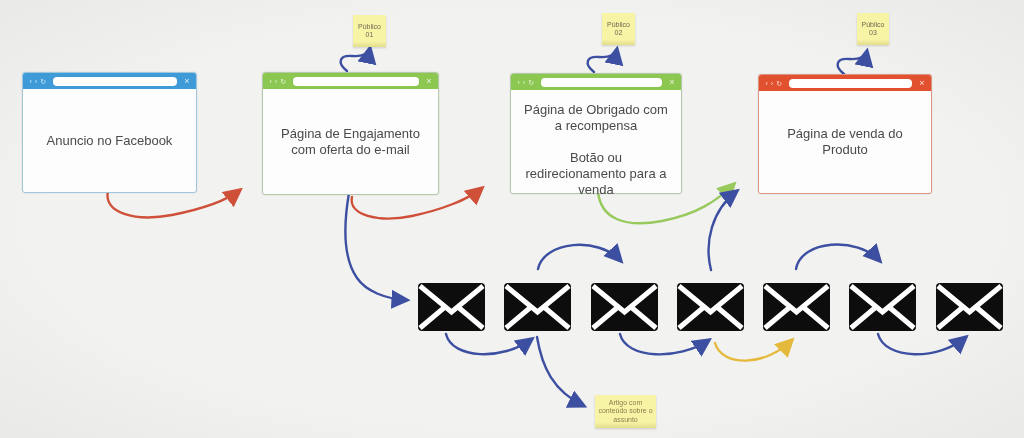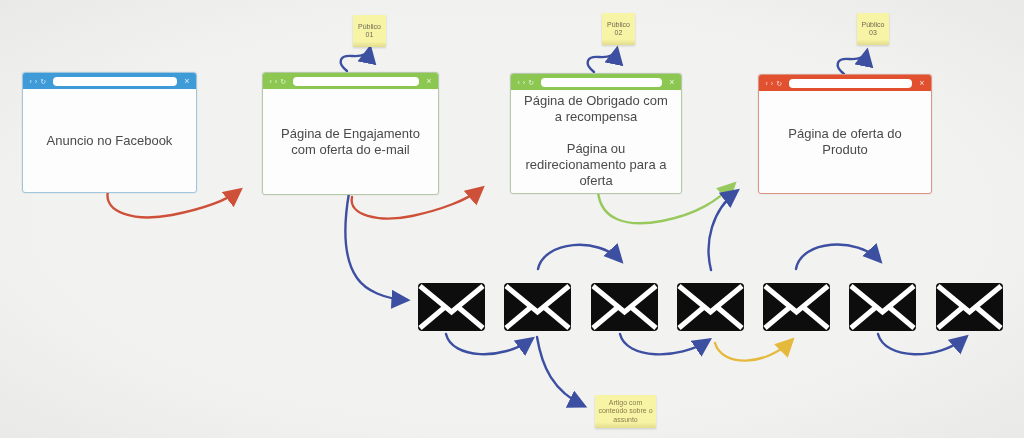--- a/index.html
+++ b/index.html
@@ -18,21 +18,21 @@
   .urlbar{flex:1;height:9px;background:#ffffff;border-radius:4px;margin:0 5px;}
   .close{font-size:9px;margin-left:2px;}
   .wbody{display:flex;flex-direction:column;align-items:center;justify-content:center;
          text-align:center;color:#4a4a4a;font-size:13px;line-height:16px;}
   .w1{left:22px;top:72px;width:173px;height:119px;border:1px solid #9fc6dd;}
   .w1 .titlebar{background:#3f9bd8;}
   .w2{left:262px;top:72px;width:175px;height:121px;border:1px solid #b5c9a8;}
   .w2 .titlebar{background:#8cc851;}
   .w3{left:510px;top:73px;width:170px;height:119px;border:1px solid #b5c9a8;}
   .w3 .titlebar{background:#8cc851;}
-  .w3 .wbody{justify-content:space-between;padding-top:3px;}
+  .w3 .wbody{justify-content:space-between;padding-top:12px;}
   .w3 .para{margin:0 0 16px 0;}
   .w4{left:758px;top:74px;width:172px;height:118px;border:1px solid #dd9582;}
   .w4 .titlebar{background:#e1502f;}
   .wbody{width:100%;height:calc(100% - 16px);box-sizing:border-box;padding:0 8px;}
 
   
   .sticky{position:absolute;background:linear-gradient(#f8f4a6 82%,#e3dd8d 100%);
           box-shadow:0 1px 2px rgba(0,0,0,0.15);
           display:flex;align-items:center;justify-content:center;text-align:center;
           font-size:7px;line-height:8.5px;color:#6e6a52;}
@@ -114,34 +114,34 @@
   <div class="window w3">
     <div class="titlebar">
       <span class="nav">‹</span>
       <span class="nav">›</span>
       <span class="nav">↻</span>
       <span class="urlbar"></span>
       <span class="nav close">×</span>
     </div>
     <div class="wbody">
       <div class="para">Página de Obrigado com a recompensa</div>
-      <div class="para">Página ou redirecionamento para a oferta</div>
+      <div class="para">Botão ou redirecionamento para a venda</div>
     </div>
   </div>
 
   <div class="window w4">
     <div class="titlebar">
       <span class="nav">‹</span>
       <span class="nav">›</span>
       <span class="nav">↻</span>
       <span class="urlbar"></span>
       <span class="nav close">×</span>
     </div>
     <div class="wbody">
-      <div>Página de oferta do Produto</div>
+      <div>Página de venda do Produto</div>
     </div>
   </div>
 
   <div class="sticky s1">
     <span class="stext">Público 01</span>
   </div>
   <div class="sticky s2">
     <span class="stext">Público 02</span>
   </div>
   <div class="sticky s3">

